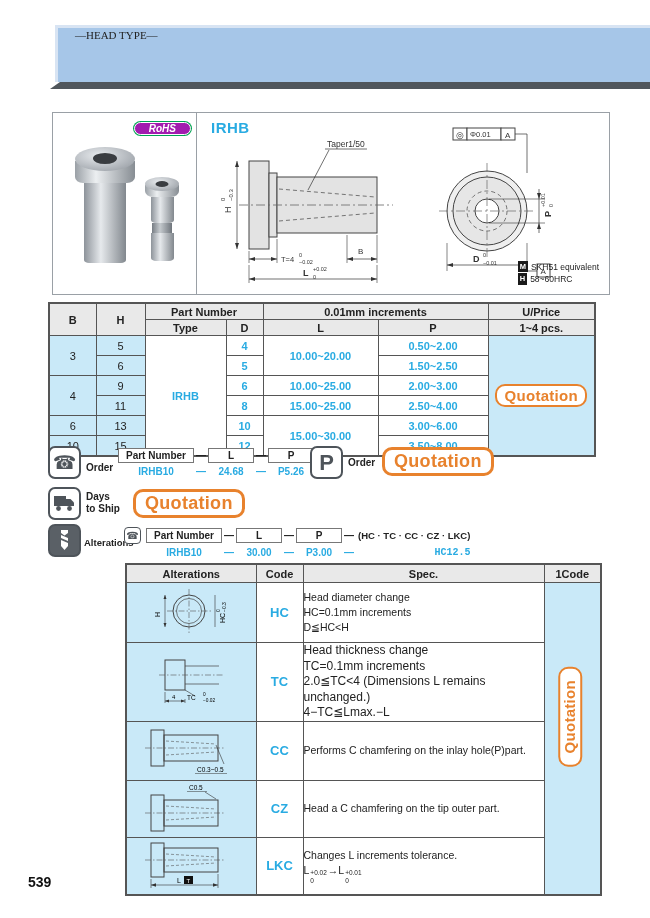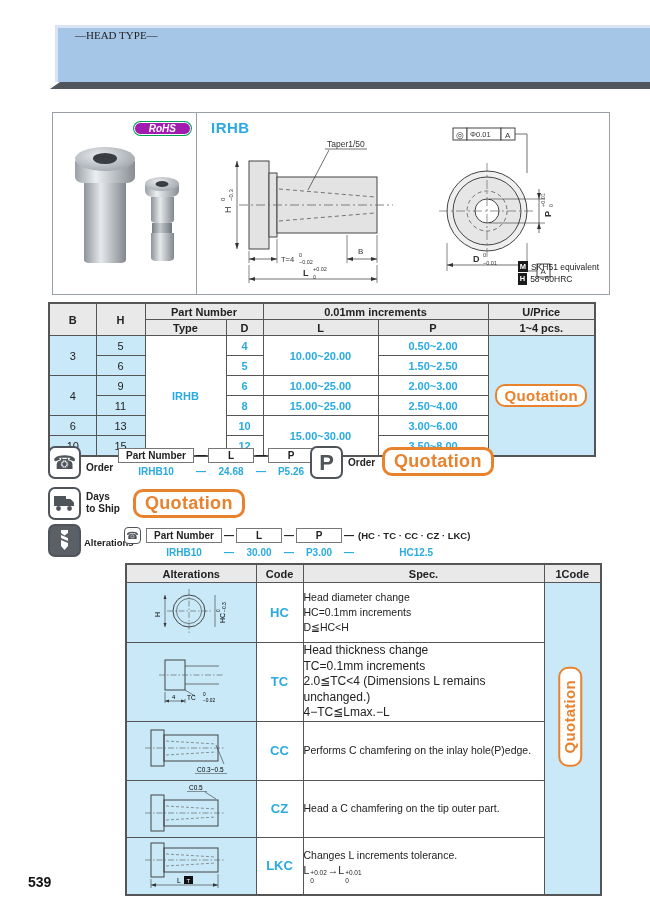--- a/index.html
+++ b/index.html
@@ -50,21 +50,21 @@
   .app-icon{position:absolute;width:33px;height:33px;border:2.5px solid #4e545a;border-radius:7px;background:#fff;
             display:flex;align-items:center;justify-content:center;box-sizing:border-box;}
   .app-icon.dark{background:#5a6066;}
   .phone-glyph{font-size:19px;color:#4e545a;line-height:1;}
   .strip-label{position:absolute;font-size:10px;font-weight:bold;color:#222;line-height:1.15;}
   .formula{display:grid;align-items:center;text-align:center;}
   .formula .f-box{border:1px solid #777;background:#fff;font-size:10px;font-weight:bold;padding:1px 0;}
   .formula .dash{font-size:10px;font-weight:bold;}
   .formula .suffix{font-size:9.5px;font-weight:bold;text-align:left;padding-left:2px;white-space:nowrap;}
   .ex-row{margin-top:3px;color:#29abe2;font-weight:bold;font-size:10px;}
-  .ex-row .lft{text-align:center;padding-left:6px;}
+  .ex-row .lft{text-align:right;padding-left:6px;font-family:Liberation Mono, monospace;}
   .mini-phone{width:17px;height:17px;border:1.5px solid #4e545a;border-radius:4px;display:flex;align-items:center;
               justify-content:center;font-size:10px;color:#4e545a;background:#fff;box-sizing:border-box;}
   
   #alt-table{position:absolute;left:125px;top:563px;border:2px solid #555;}
   #alt-table th,#alt-table td{border:1px solid #555;padding:0;overflow:hidden;}
   #alt-table th{background:#e9e9e9;font-weight:bold;font-size:11px;height:17px;}
   .code-cell{color:#29abe2;font-weight:bold;font-size:13px;text-align:center;background:#fff;}
   .spec-cell{background:#fff;font-size:10.5px;text-align:left;padding:3px 10px;line-height:1.45;vertical-align:middle;}
   .draw-cell{text-align:center;vertical-align:middle;}
   .tol{display:inline-flex;flex-direction:column;font-size:6.5px;line-height:1.1;vertical-align:-1px;
@@ -418,21 +418,21 @@
           <line x1="14" y1="26" x2="94" y2="26" stroke="#555" stroke-width=".6" stroke-dasharray="6 2 1.5 2"></line>
           <line x1="35" y1="19" x2="85" y2="22" stroke="#555" stroke-width=".6" stroke-dasharray="3 2"></line>
           <line x1="35" y1="33" x2="85" y2="30" stroke="#555" stroke-width=".6" stroke-dasharray="3 2"></line>
           <line x1="85" y1="23" x2="93" y2="42" stroke="#333" stroke-width=".6"></line>
           <text x="66" y="50" font-size="6.5">C0.3~0.5</text>
           <line x1="64" y1="51.5" x2="96" y2="51.5" stroke="#333" stroke-width=".5"></line>
         </svg>
       </td>
       <td class="code-cell">CC</td>
       <td class="spec-cell">
-        <div>Performs C chamfering on the inlay hole(P)edge.</div>
+        <div>Performs C chamfering on the inlay hole(P)part.</div>
       </td>
     </tr>
     <tr style="height:54px;">
       <td class="blue draw-cell">
         <svg width="120" height="52" viewBox="0 0 120 52">
           <text x="58" y="9" font-size="6.5">C0.5</text>
           <line x1="56" y1="10.5" x2="76" y2="10.5" stroke="#333" stroke-width=".5"></line>
           <line x1="74" y1="11" x2="85" y2="18" stroke="#333" stroke-width=".6"></line>
           <rect x="20" y="14" width="13" height="36" fill="none" stroke="#444"></rect>
           <rect x="33" y="19" width="54" height="26" fill="none" stroke="#444"></rect>

